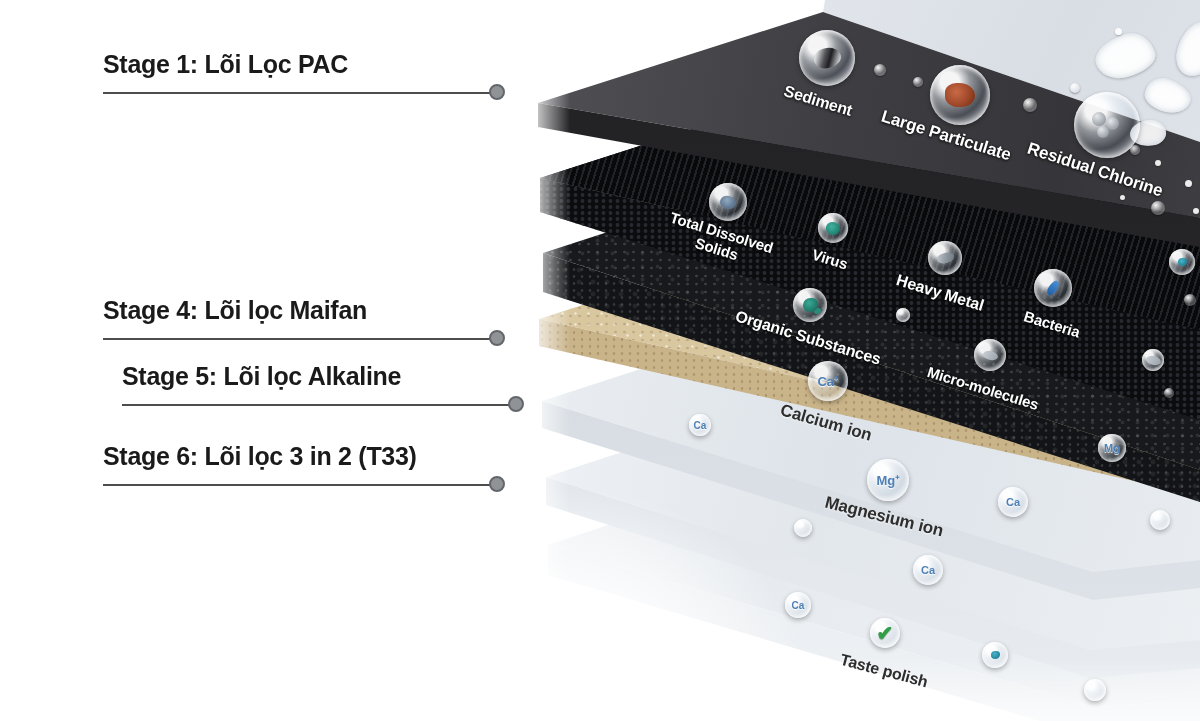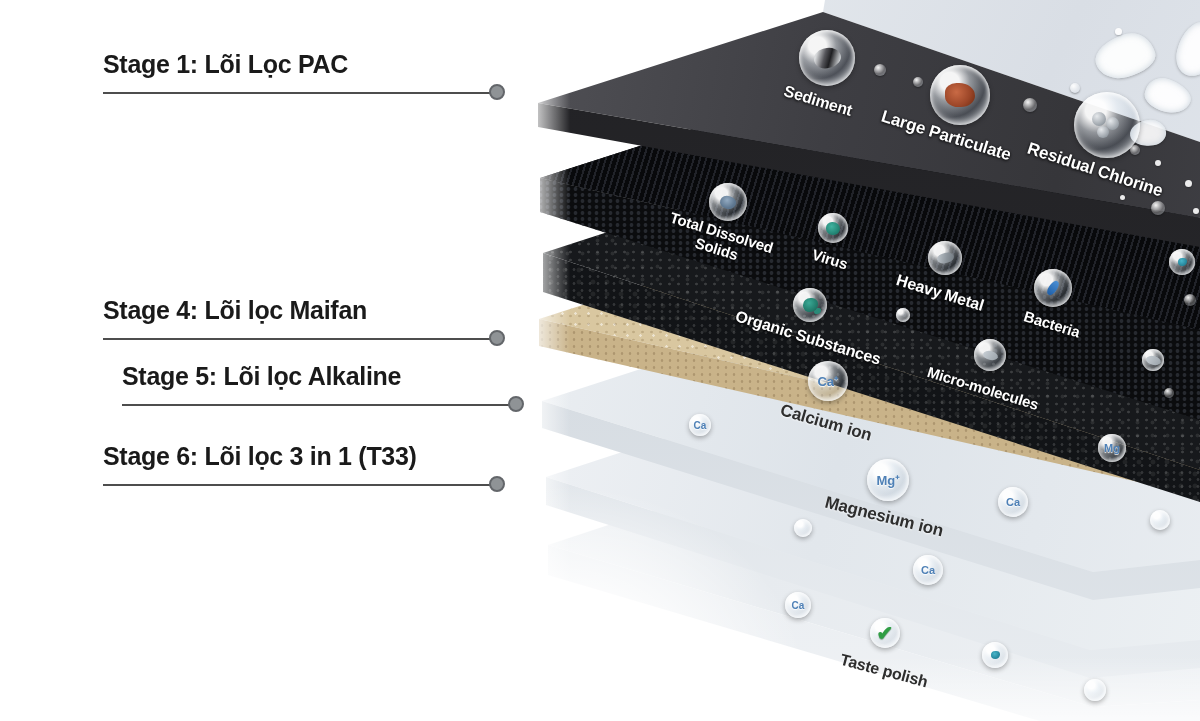--- a/index.html
+++ b/index.html
@@ -202,21 +202,21 @@
       <div class="stage-label">Stage 4: Lõi lọc Maifan</div>
       <div class="stage-line"></div>
       <span class="stage-dot"></span>
     </div>
     <div class="stage" id="stage-5">
       <div class="stage-label">Stage 5: Lõi lọc Alkaline</div>
       <div class="stage-line"></div>
       <span class="stage-dot"></span>
     </div>
     <div class="stage" id="stage-6">
-      <div class="stage-label">Stage 6: Lõi lọc 3 in 1 (T33)</div>
+      <div class="stage-label">Stage 6: Lõi lọc 3 in 2 (T33)</div>
       <div class="stage-line"></div>
       <span class="stage-dot"></span>
     </div>
   </div>
 
   <div id="illus">
     <div class="layer sky"></div>
 
     <div class="layer l7-top"></div>
     <div class="layer l7-front"></div>

